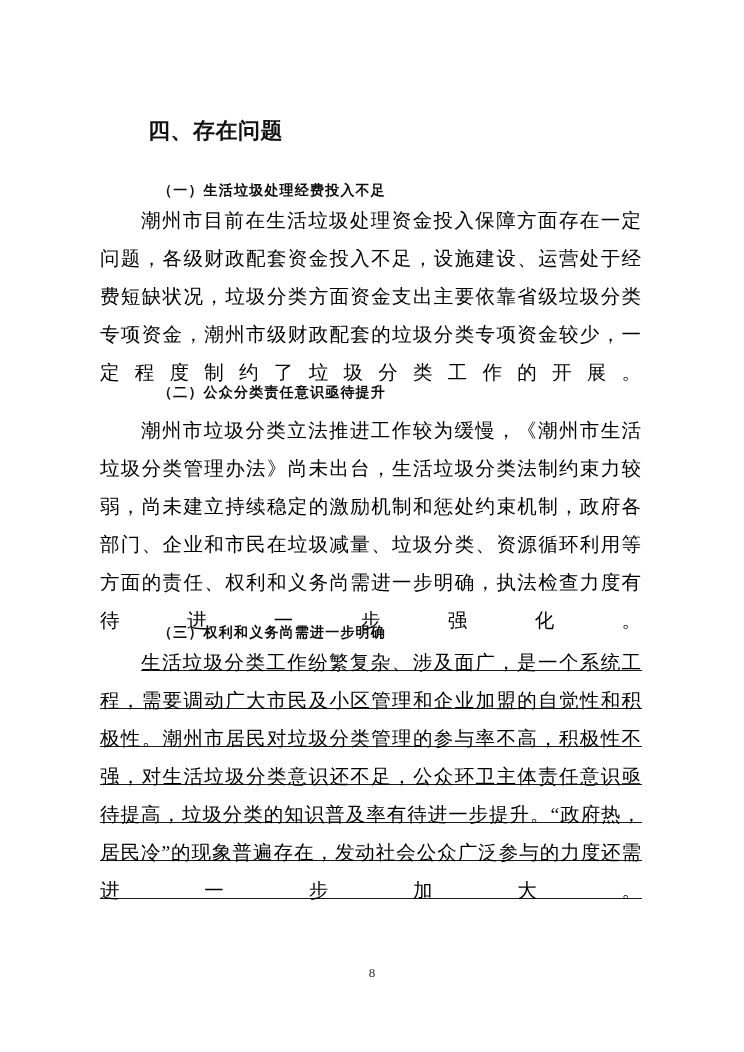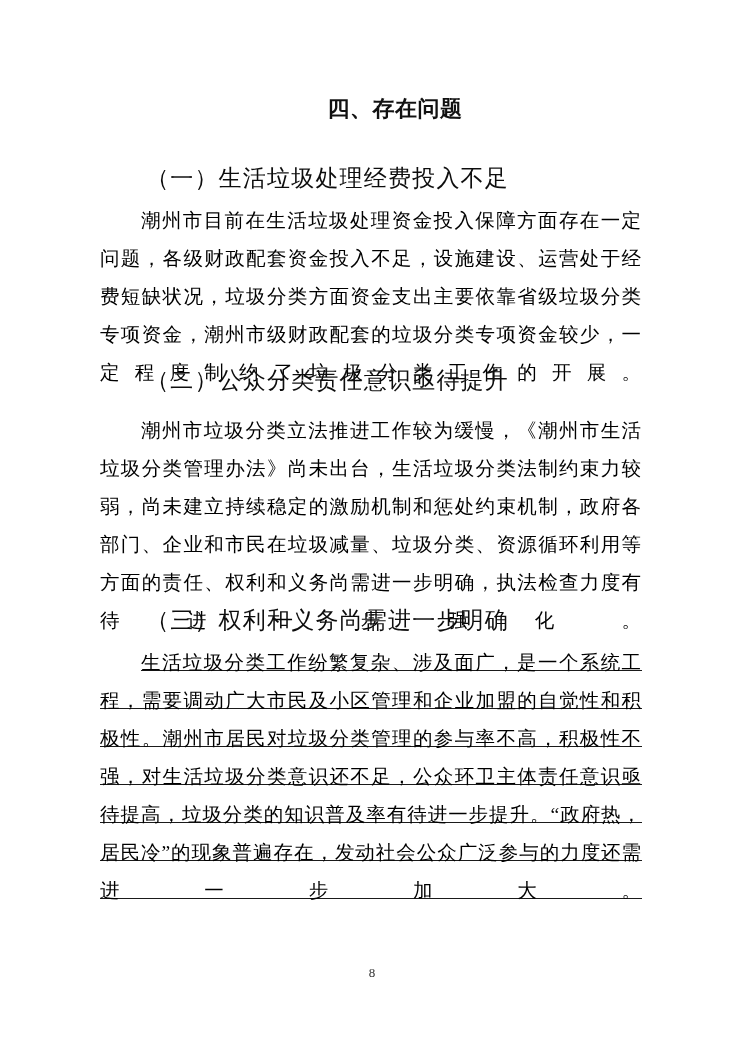--- a/index.html
+++ b/index.html
@@ -40,26 +40,26 @@
     letter-spacing: 0.5px;
     color: #111111;
     margin: 0;
     padding-left: 48px;      
     white-space: nowrap;
   }
 
   
   .sub-heading {
     font-family: "Liberation Serif", "DejaVu Serif", serif;
-    font-size: 23px;
-    font-weight: normal;
+    font-size: 14px;
+    font-weight: bold;
     line-height: 30px;
     letter-spacing: 1.2px;
     color: #0d0d0d;
-    margin: 4px;
+    margin: 16px;
     padding-left: 42px;      
     white-space: nowrap;
     transform: scaleY(1.02);
     transform-origin: left center;
   }
 
   
   .para {
     font-family: "Liberation Serif", "DejaVu Serif", serif;
     font-size: 19.5px;
@@ -93,21 +93,21 @@
     color: #303030;
     letter-spacing: 0;
   }
 </style>
 </head>
 <body>
 
 <div class="page">
   <div class="content">
 
-    <div class="blk" style="top:94px;text-align:center;">
+    <div class="blk" style="top:116px;">
       <h1 class="sec-heading">四、存在问题</h1>
     </div>
 
     <div class="blk" style="top:160px;">
       <h2 class="sub-heading">（一）生活垃圾处理经费投入不足</h2>
     </div>
 
     <div class="blk" style="top:202px;">
       <p class="para">潮州市目前在生活垃圾处理资金投入保障方面存在一定问题，各级财政配套资金投入不足，设施建设、运营处于经费短缺状况，垃圾分类方面资金支出主要依靠省级垃圾分类专项资金，潮州市级财政配套的垃圾分类专项资金较少，一定程度制约了垃圾分类工作的开展。</p>
     </div>

